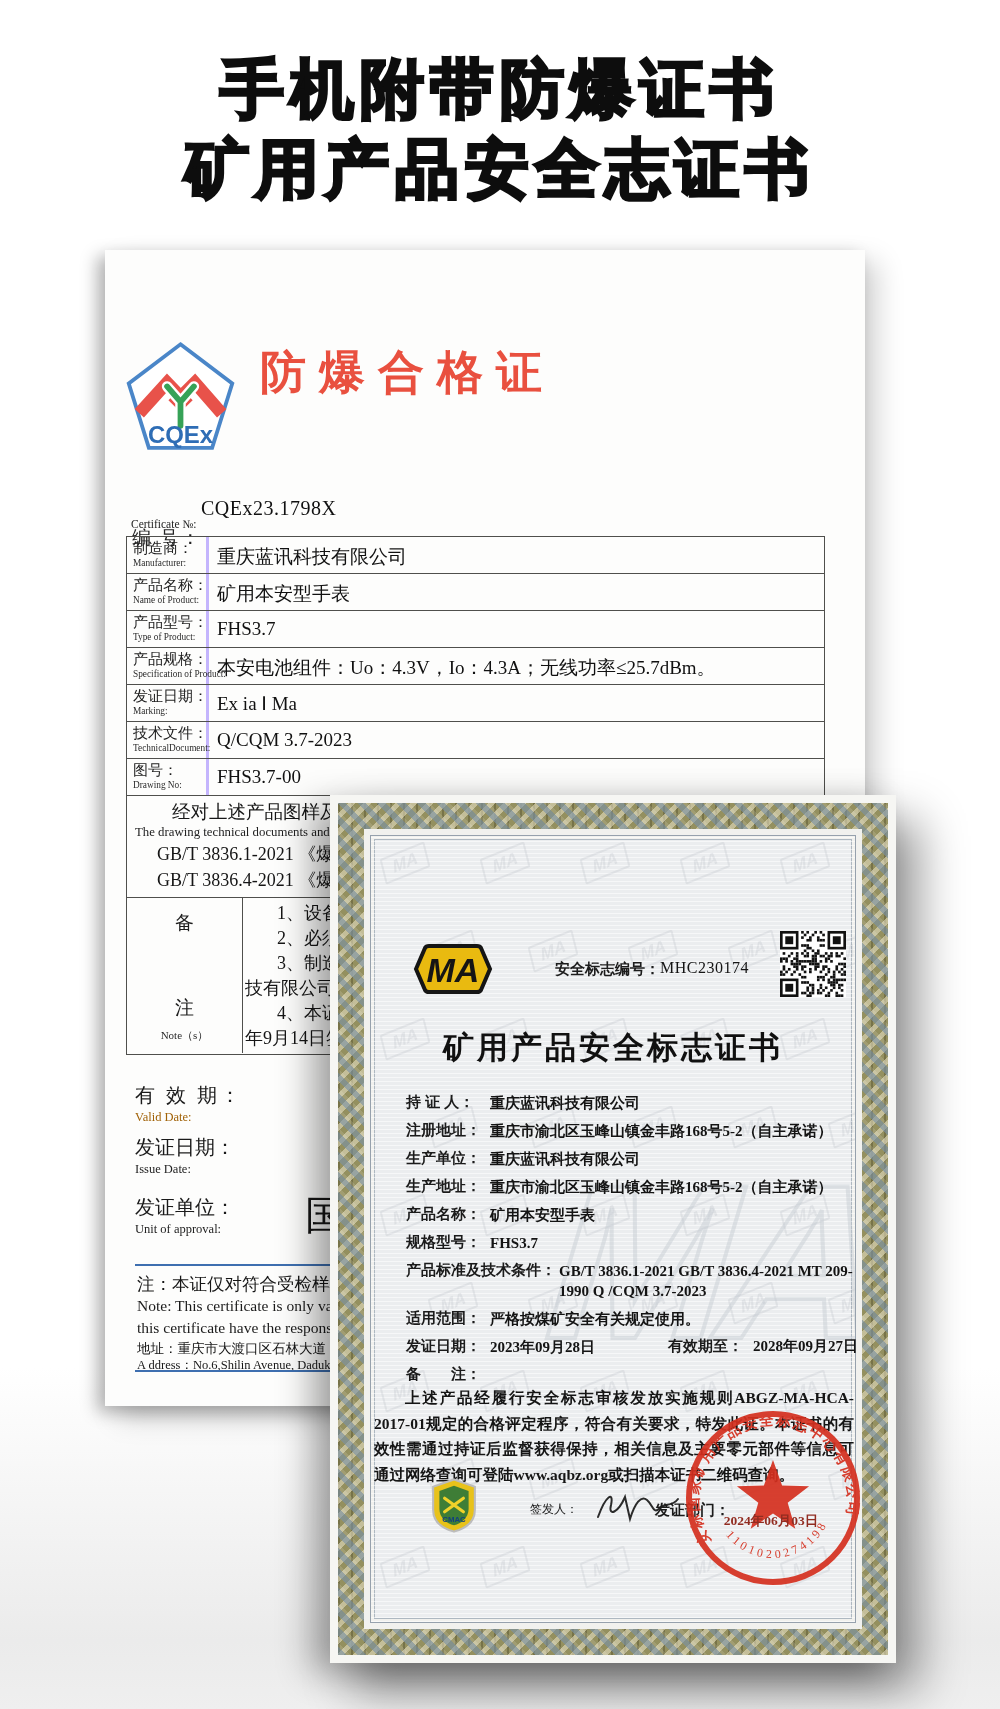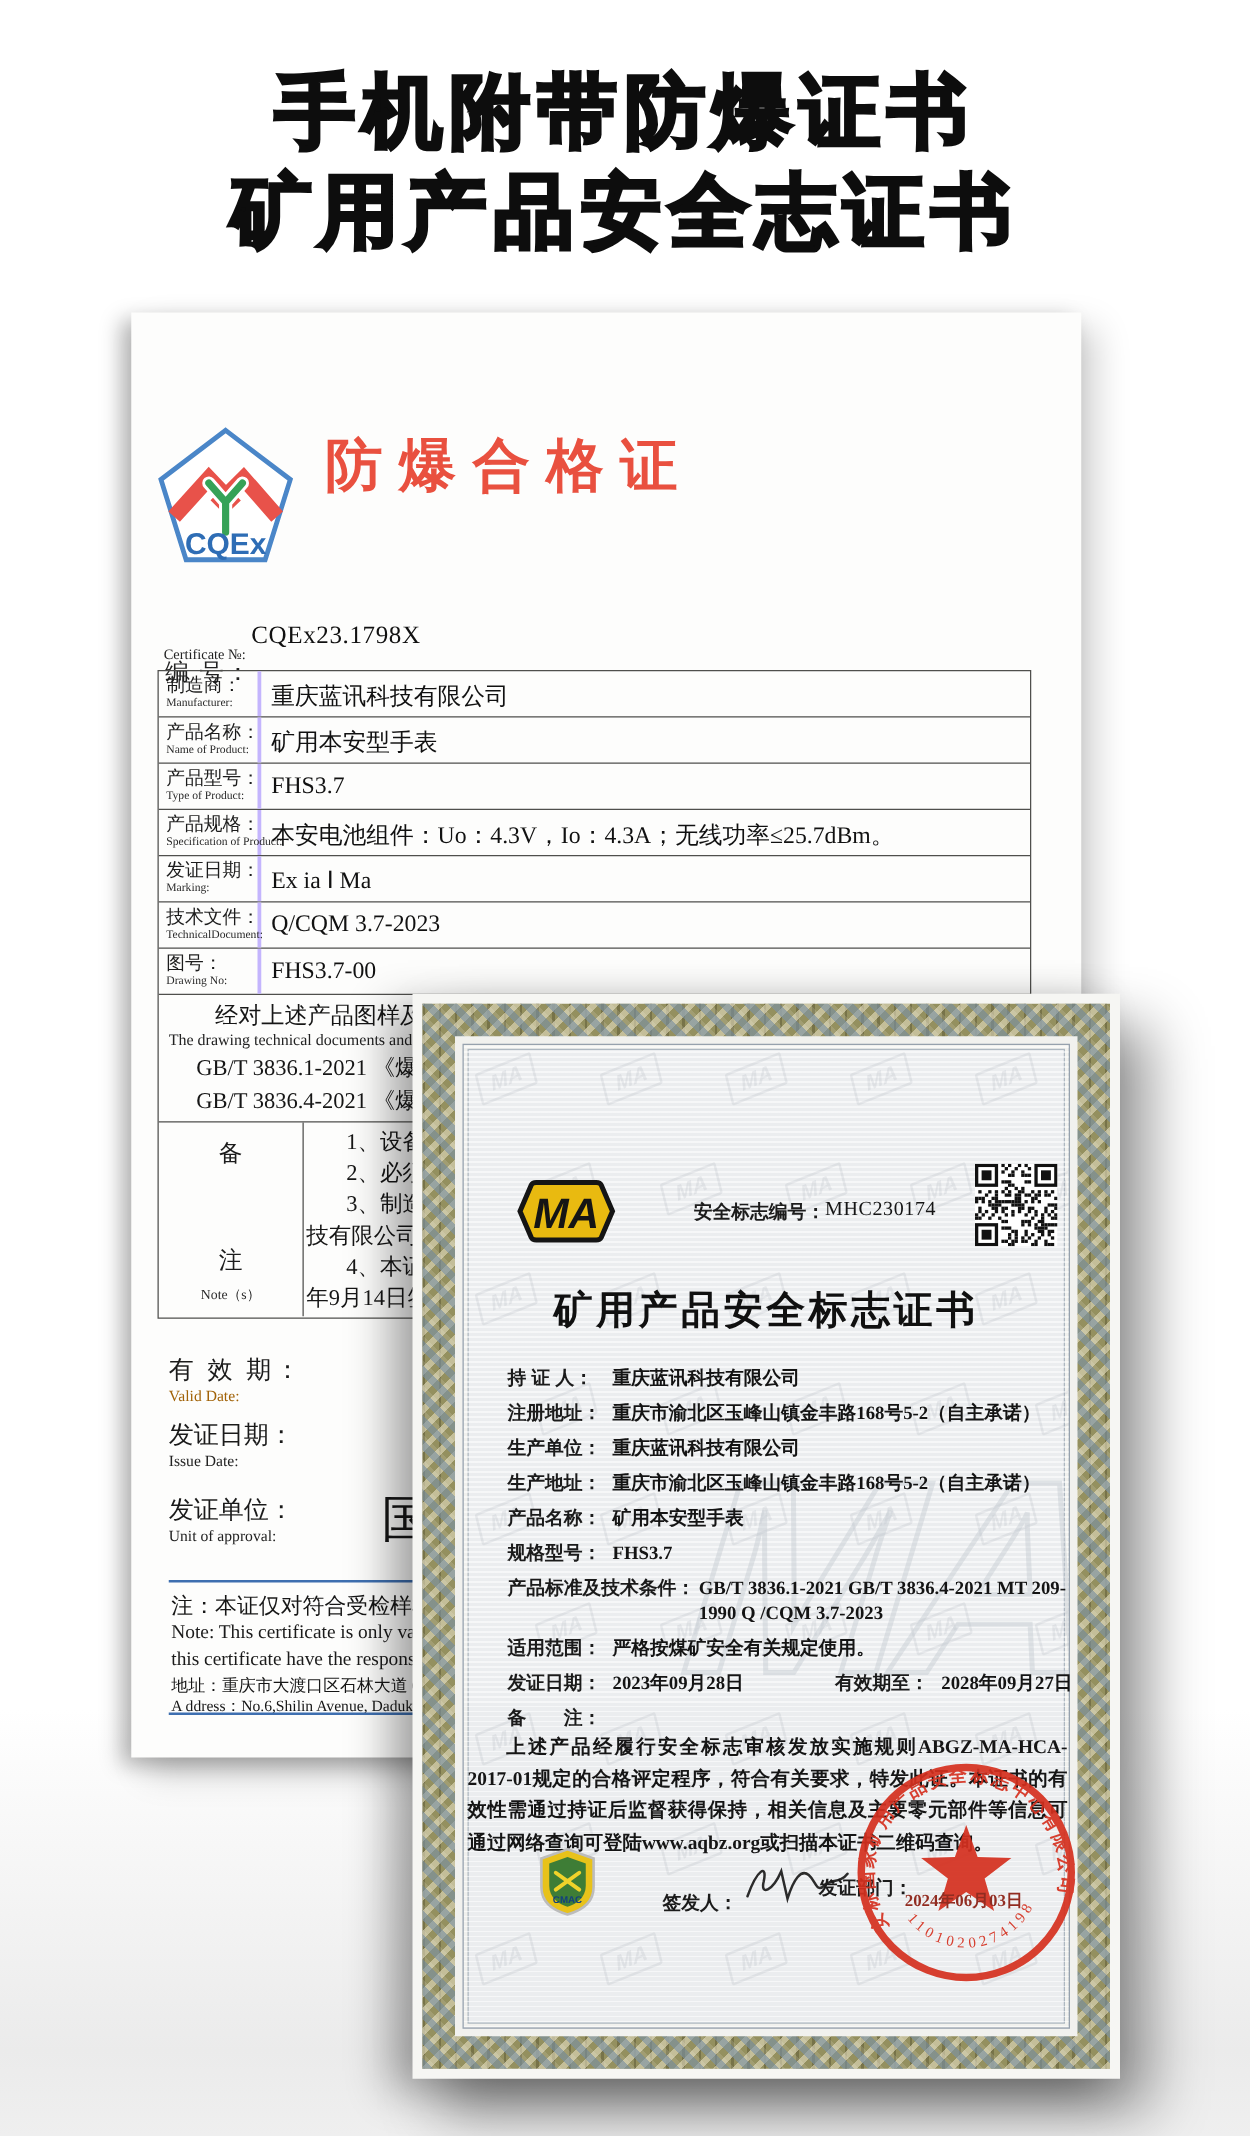--- a/index.html
+++ b/index.html
@@ -92,22 +92,22 @@
   .flabel{flex:0 0 84px;font-family:"Liberation Sans",sans-serif;font-weight:700;font-size:15px;
     color:#1b1b1b;white-space:nowrap;}
   .frow.wide .flabel{flex:0 0 153px;white-space:normal;}
   .fvalue{flex:1;font-weight:700;font-size:15px;color:#141414;line-height:20px;}
   .flabel2{margin-left:22px;margin-right:10px;font-family:"Liberation Sans",sans-serif;
     font-weight:700;font-size:15px;color:#1b1b1b;white-space:nowrap;}
   .fvalue2{font-weight:700;font-size:15px;color:#141414;white-space:nowrap;}
   .c2-statement{left:44px;top:590px;width:480px;font-size:15.5px;font-weight:700;color:#151515;
     line-height:25.5px;text-align:justify;text-indent:2em;}
   .c2-cmac{left:100px;top:683px;width:48px;height:55px;}
-  .c2-signer{left:200px;top:706px;font-family:"Liberation Sans",sans-serif;font-weight:700;
-    font-size:15px;color:#1b1b1b;margin-top:12px;}
+  .c2-signer{left:200px;top:706px;font-family:"Liberation Sans",sans-serif;font-weight:400;
+    font-size:12px;color:#1b1b1b;}
   .c2-sig{left:262px;top:690px;width:90px;height:44px;}
   .c2-dept{left:325px;top:706px;font-family:"Liberation Sans",sans-serif;font-weight:700;
     font-size:15px;color:#1b1b1b;}
   .c2-seal{left:350px;top:610px;width:186px;height:186px;z-index:9;}
 </style>
 </head>
 <body>
 
 <div class="stage">
   <div class="top-title t1">手机附带防爆证书</div>

